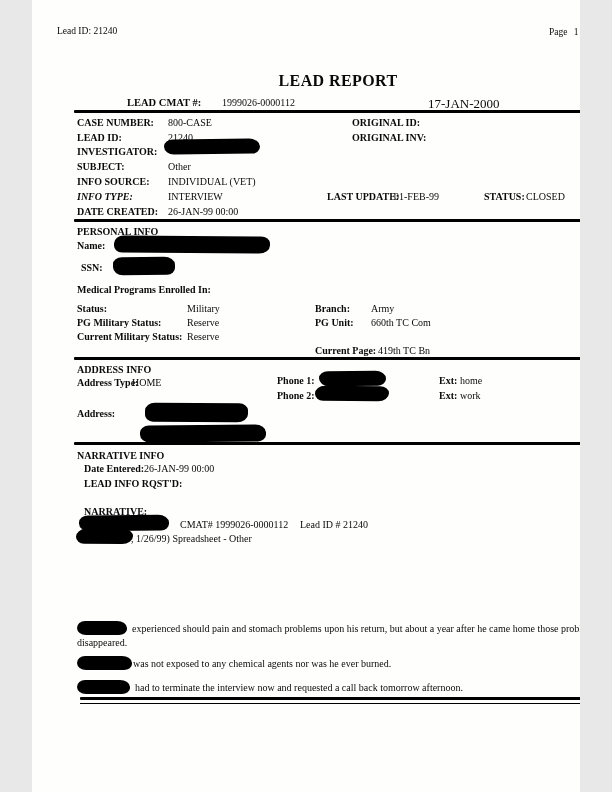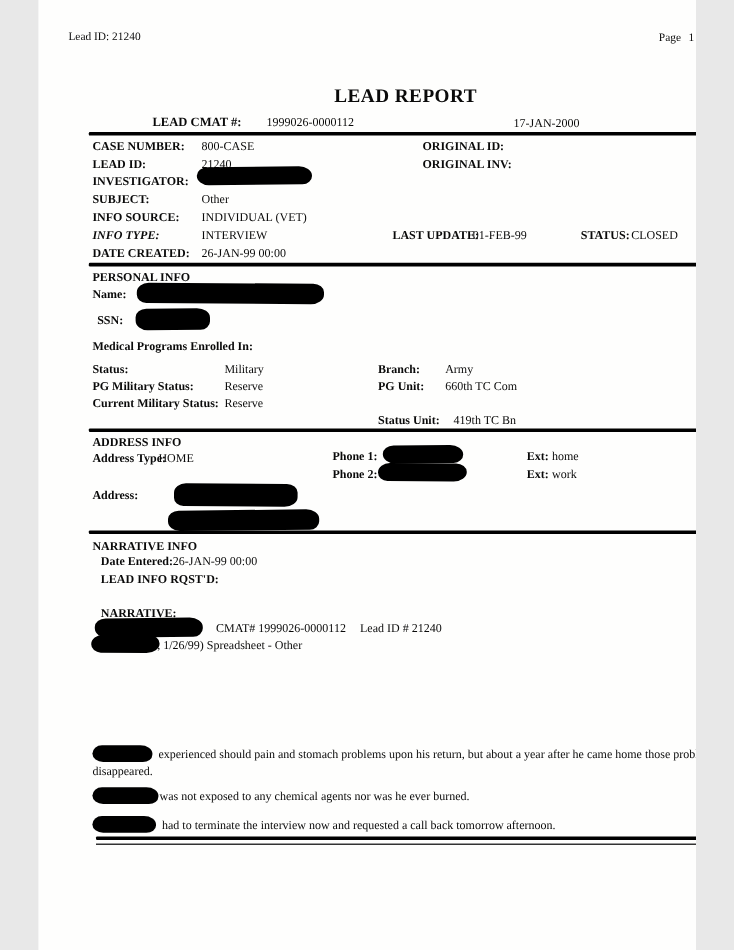--- a/index.html
+++ b/index.html
@@ -32,21 +32,21 @@
 
 <div class="page">
 
   <span class="t sm" style="left:25px; top:26px;">Lead ID: 21240</span>
   <span class="t sm pgnum" style="left:517px; top:27px;font-family:Liberation Serif, serif;">Page 1 of 11</span>
 
   <div class="title" style="top:72px;">LEAD REPORT</div>
 
   <span class="t b" style="left:95px; top:97px; font-size:10.5px;">LEAD CMAT #:</span>
   <span class="t" style="left:190px; top:97px; font-size:10px;">1999026-0000112</span>
-  <span class="t" style="left:396px; top:98px; font-size:10px;">17-JAN-2000</span>
+  <span class="t" style="left:396px; top:98px; font-size:13px;">17-JAN-2000</span>
 
   <div class="rule" style="left:42px; top:110px; width:528px;"></div>
 
   <span class="t b" style="left:45px; top:117px;">CASE NUMBER:</span>
   <span class="t" style="left:136px; top:117px;">800-CASE</span>
   <span class="t b" style="left:320px; top:117px;">ORIGINAL ID:</span>
 
   <span class="t b" style="left:45px; top:132px;">LEAD ID:</span>
   <span class="t" style="left:136px; top:132px;">21240</span>
   <span class="t b" style="left:320px; top:132px;">ORIGINAL INV:</span>
@@ -88,21 +88,21 @@
   <span class="t" style="left:339px; top:303px;">Army</span>
 
   <span class="t b" style="left:45px; top:317px;">PG Military Status:</span>
   <span class="t" style="left:155px; top:317px;">Reserve</span>
   <span class="t b" style="left:283px; top:317px;">PG Unit:</span>
   <span class="t" style="left:339px; top:317px;">660th TC Com</span>
 
   <span class="t b" style="left:45px; top:331px;">Current Military Status:</span>
   <span class="t" style="left:155px; top:331px;">Reserve</span>
 
-  <span class="t b" style="left:283px; top:345px;">Status Unit:</span>
+  <span class="t b" style="left:283px; top:345px;">Current Page:</span>
   <span class="t" style="left:346px; top:345px;">419th TC Bn</span>
 
   <div class="rule" style="left:42px; top:357px; width:528px;"></div>
 
   <span class="t b" style="left:45px; top:364px;">ADDRESS INFO</span>
 
   <span class="t b" style="left:45px; top:377px;">Address Type:</span>
   <span class="t" style="left:100px; top:377px;">HOME</span>
   <span class="t b" style="left:245px; top:375px;">Phone 1:</span>
   <div class="redact r1" style="left:287px; top:371px; width:67px; height:15px;"></div>

